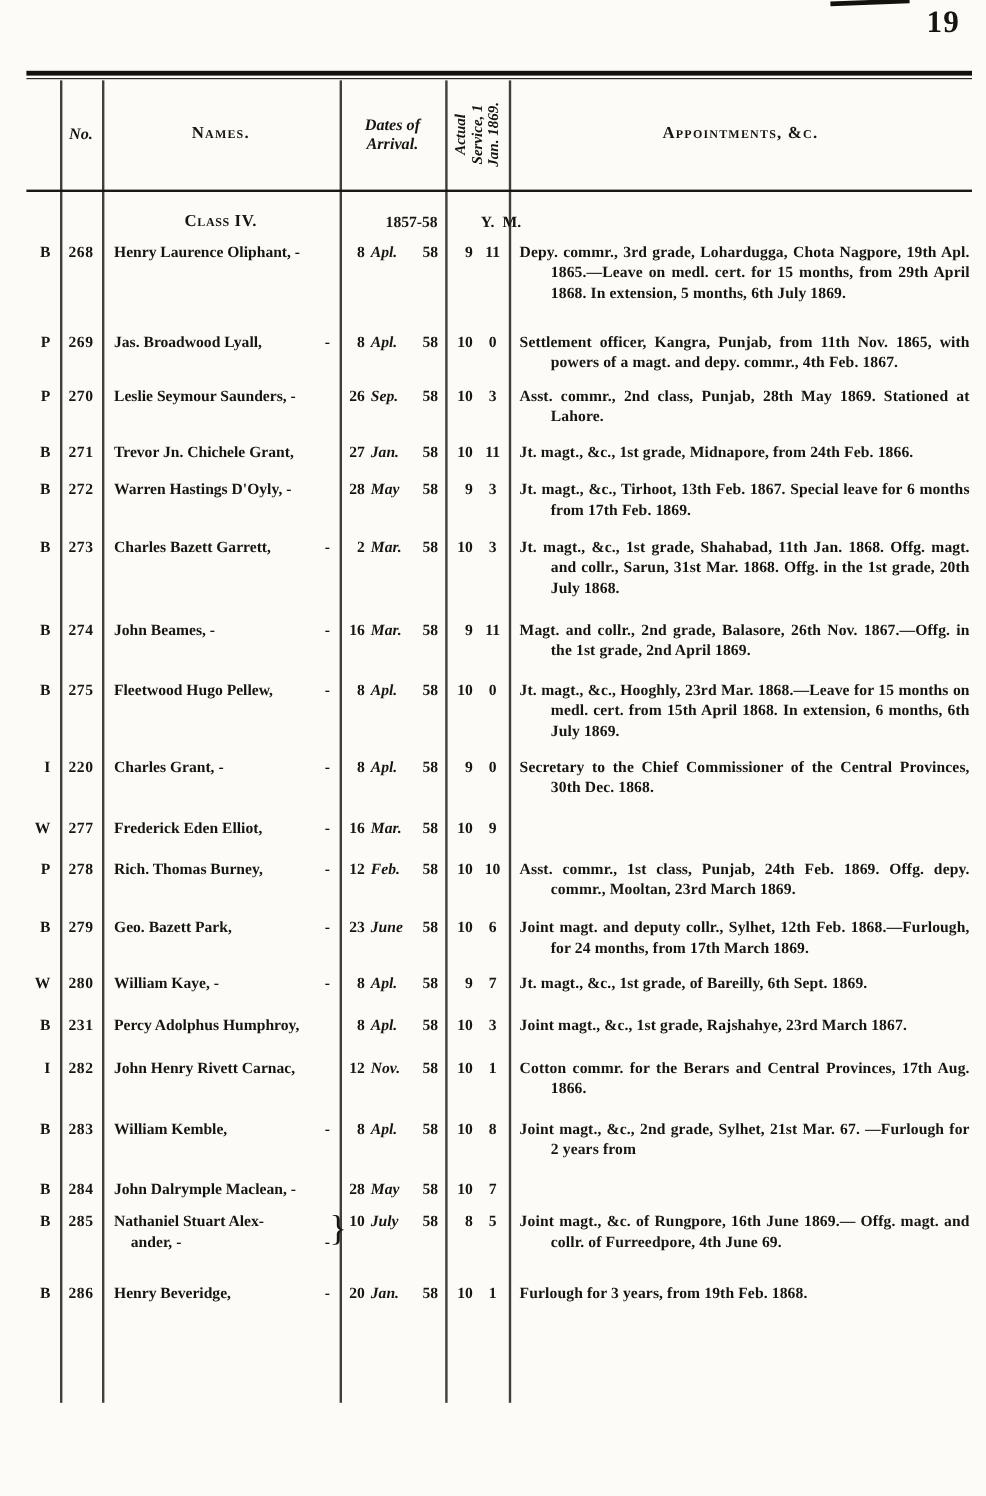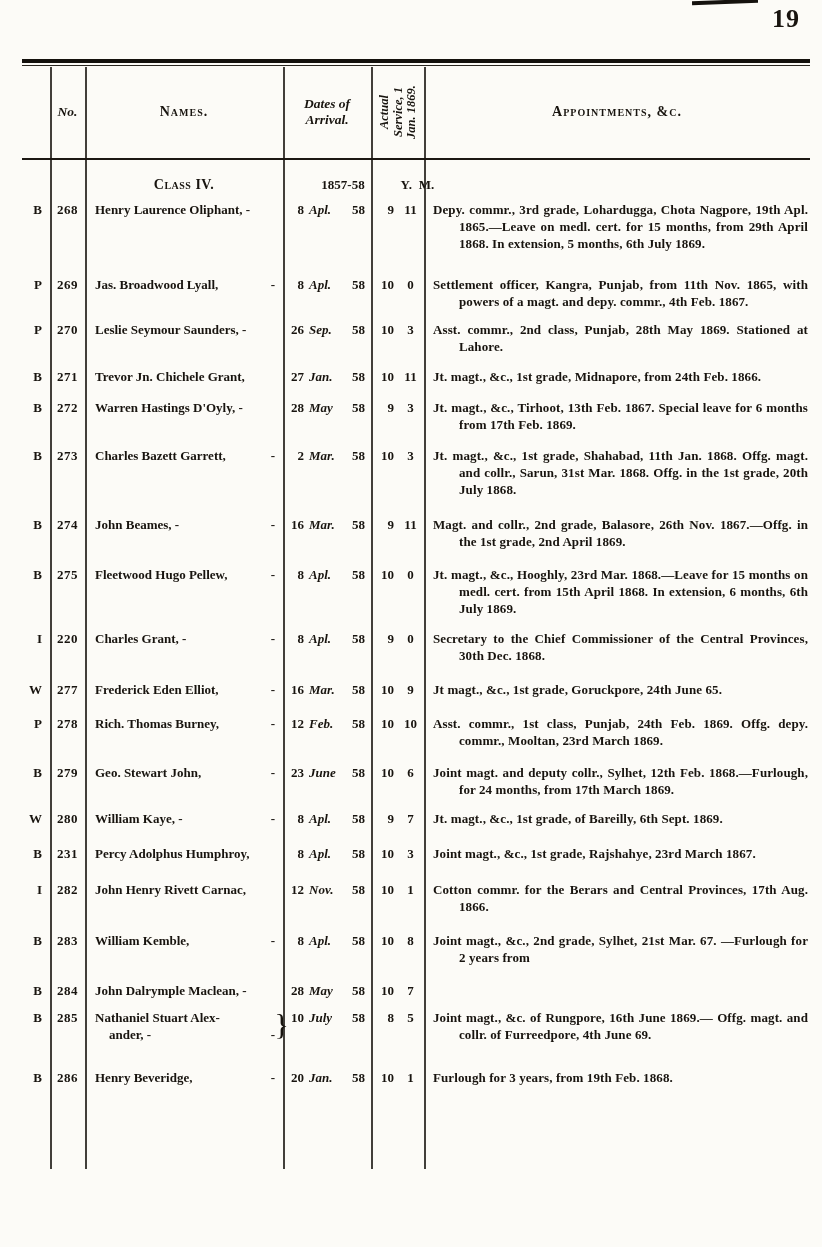--- a/index.html
+++ b/index.html
@@ -270,21 +270,20 @@
               <span class="dashR">-</span>
             </div>
           </div>
           <div class="c-date">
             <span class="d-day">16</span>
             <span class="d-mon">Mar.</span>
             <span class="d-yr">58</span>
           </div>
           <div class="c-sy">10</div>
           <div class="c-sm">9</div>
-          <div class="c-appt">Jt magt., &amp;c., 1st grade, Goruckpore, 24th June 65.</div>
         </div>
         <div class="row" style="margin-bottom: 15px;">
           <div class="c-letter">P</div>
           <div class="c-no">278</div>
           <div class="c-name">
             <div class="name-line">
               <span class="nm">Rich. Thomas Burney,</span>
               <span class="dashR">-</span>
             </div>
           </div>
@@ -295,21 +294,21 @@
           </div>
           <div class="c-sy">10</div>
           <div class="c-sm">10</div>
           <div class="c-appt">Asst. commr., 1st class, Punjab, 24th Feb. 1869. Offg. depy. commr., Mooltan, 23rd March 1869.</div>
         </div>
         <div class="row" style="margin-bottom: 12px;">
           <div class="c-letter">B</div>
           <div class="c-no">279</div>
           <div class="c-name">
             <div class="name-line">
-              <span class="nm">Geo. Stewart John,</span>
+              <span class="nm">Geo. Bazett Park,</span>
               <span class="dashR">-</span>
             </div>
           </div>
           <div class="c-date">
             <span class="d-day">23</span>
             <span class="d-mon">June</span>
             <span class="d-yr">58</span>
           </div>
           <div class="c-sy">10</div>
           <div class="c-sm">6</div>

